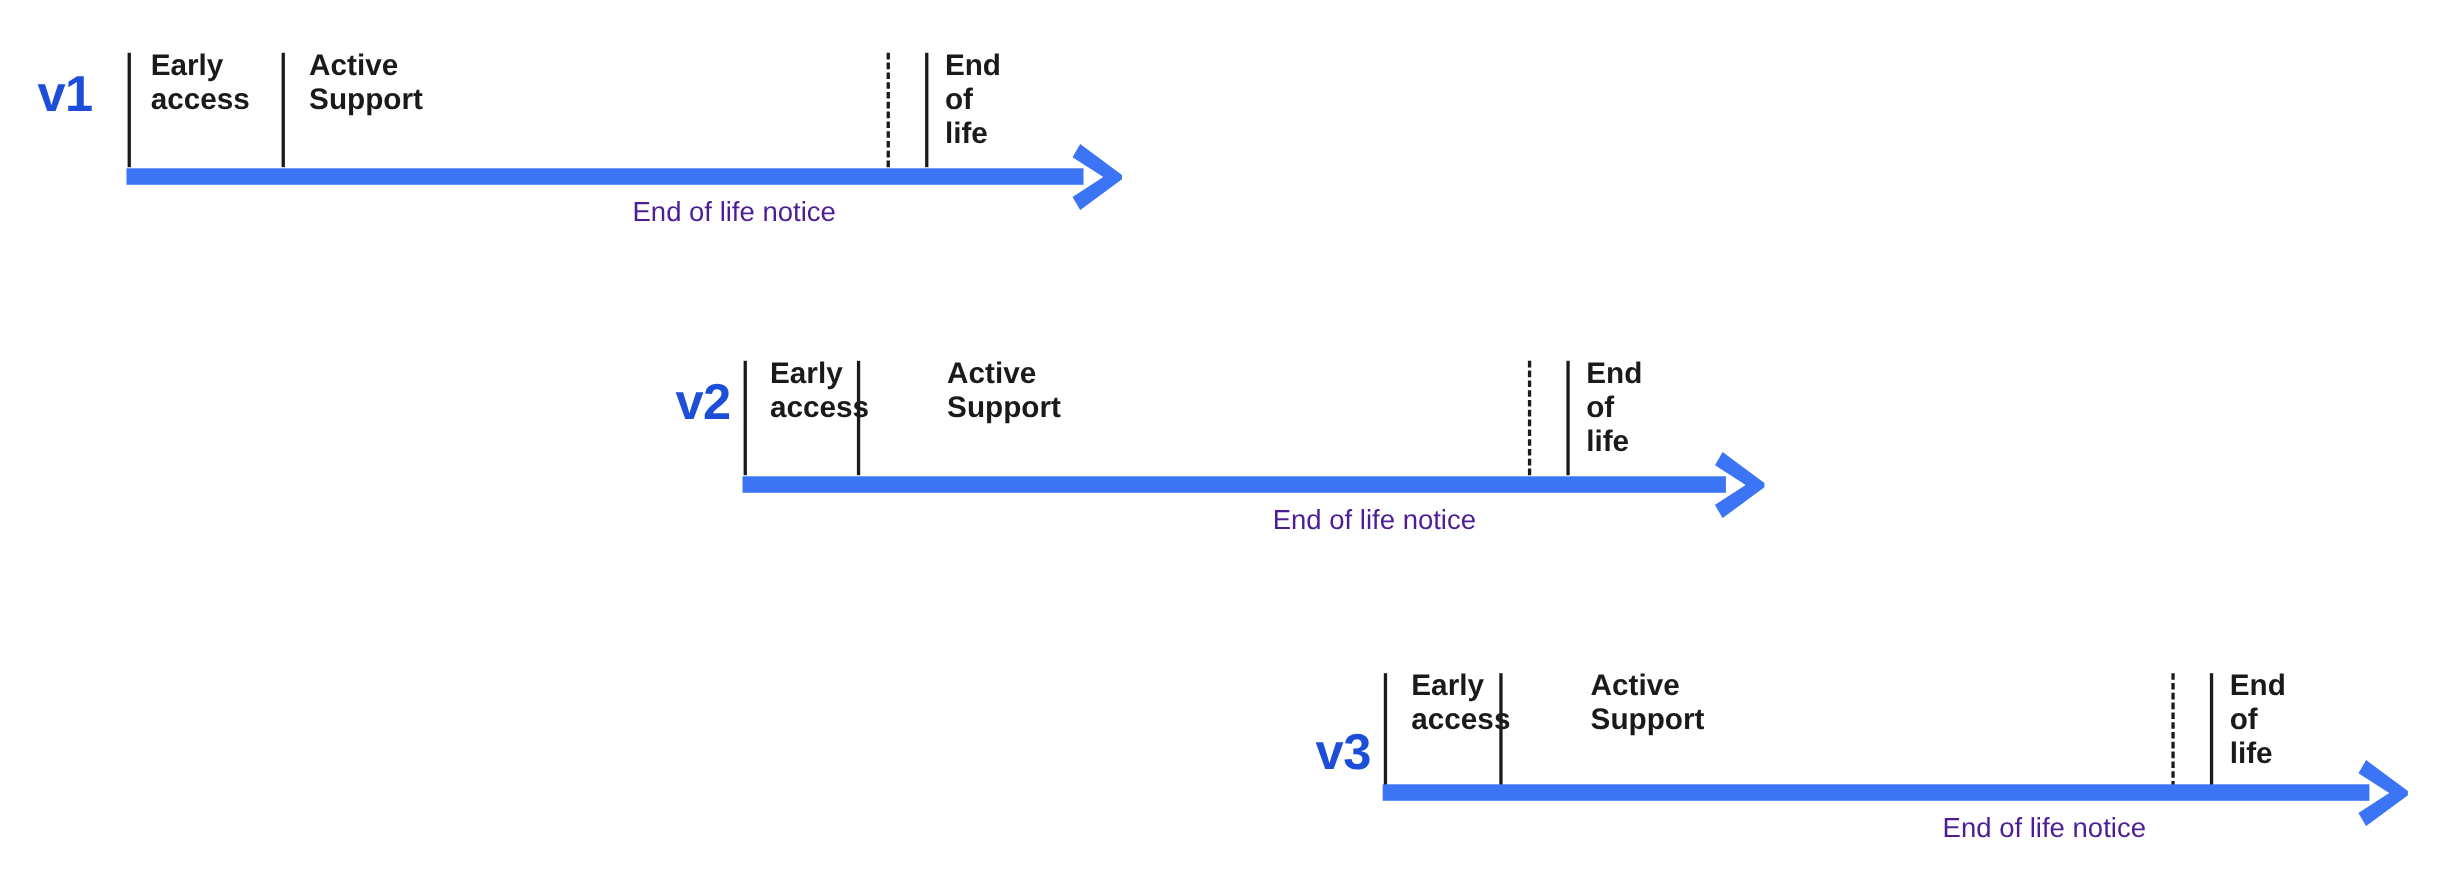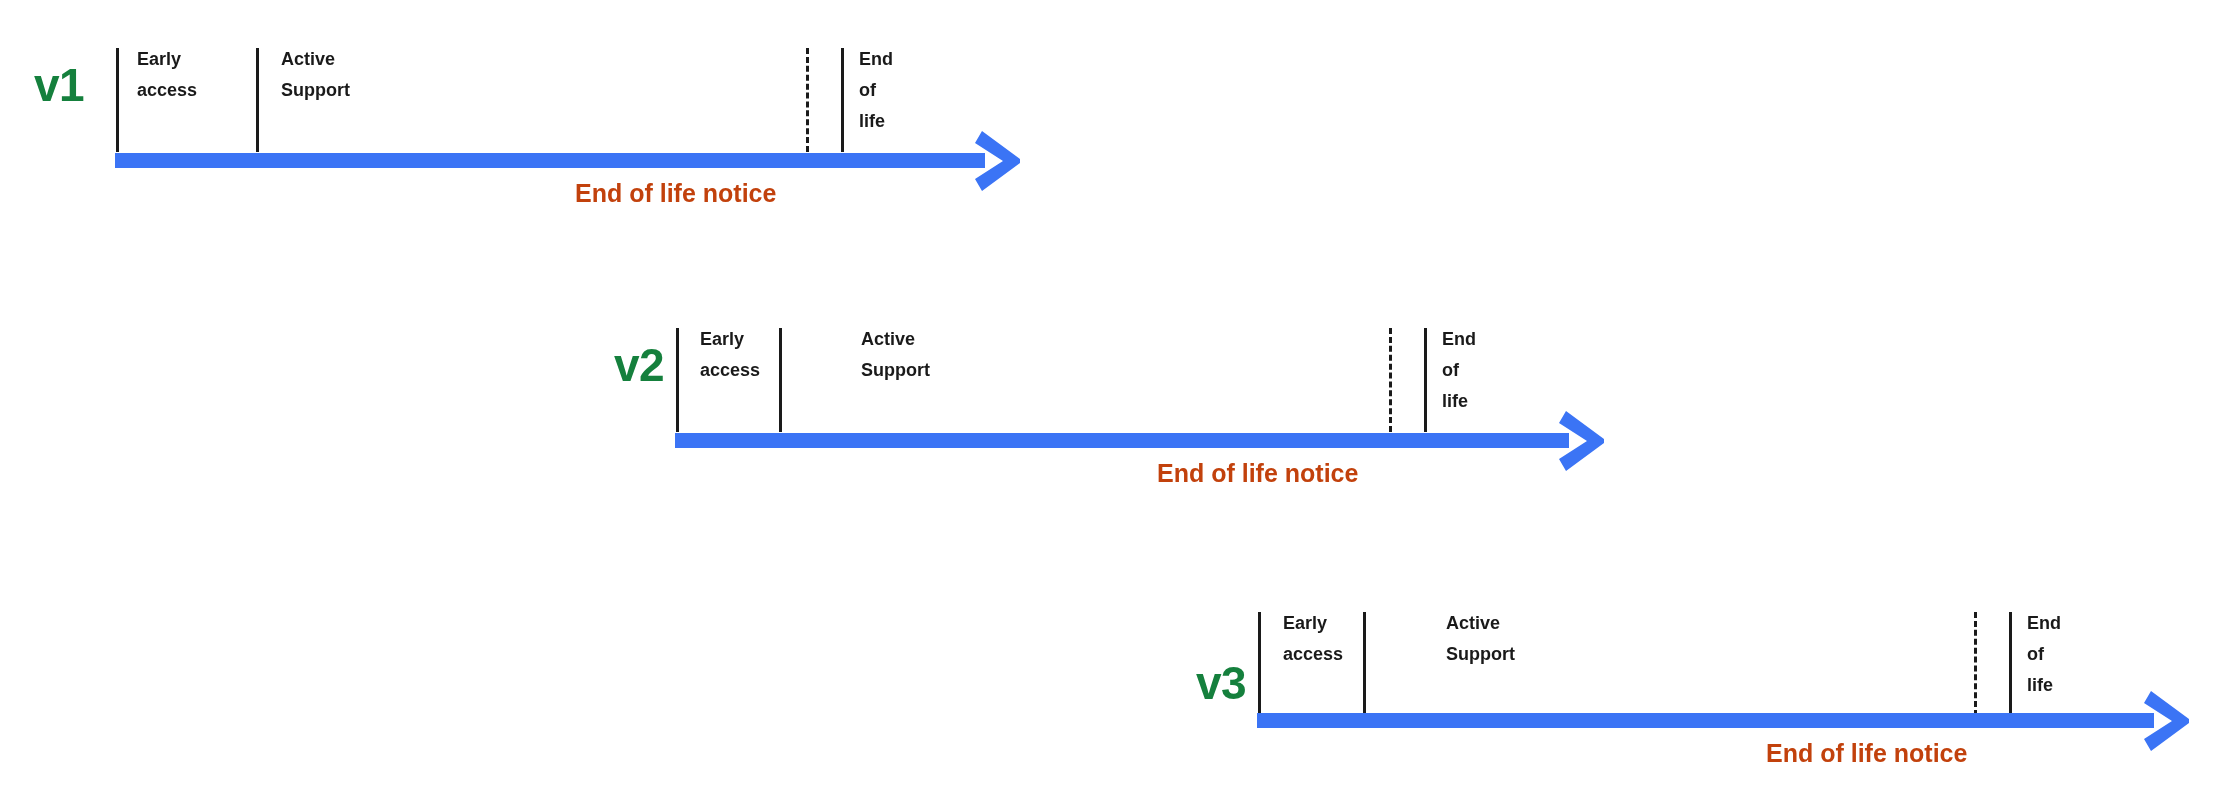--- a/index.html
+++ b/index.html
@@ -27,40 +27,40 @@
     left: 0;
     top: 0;
   }
 
   .version-label {
     position: absolute;
     font-size: 46px;
     font-weight: 700;
     letter-spacing: -0.5px;
     line-height: 1;
-    color: #15803d;
+    color: #1d4ed8;
     white-space: nowrap;
   }
 
   
   .divider {
     position: absolute;
     width: 3px;
     background: #1a1a1a;
   }
   .divider.dashed {
     width: 0;
     background: transparent;
     border-left: 3px dashed #1a1a1a;
   }
 
   
   .phase-label {
     position: absolute;
-    font-size: 18px;
+    font-size: 27px;
     font-weight: 700;
     line-height: 31px;
     color: #1a1a1a;
     white-space: pre-line;
   }
 
   
   .lifeline {
     position: absolute;
     height: 15px;
@@ -70,23 +70,23 @@
     position: absolute;
     width: 0;
     height: 0;
   }
   .arrow-head svg { display: block; }
 
   
   .notice-label {
     position: absolute;
     font-size: 25px;
-    font-weight: 700;
+    font-weight: 400;
     line-height: 1;
-    color: #c2410c;
+    color: #4c1d95;
     white-space: nowrap;
   }
 </style>
 </head>
 <body>
 
 <div id="canvas">
 
   <div class="timeline-row">
 

